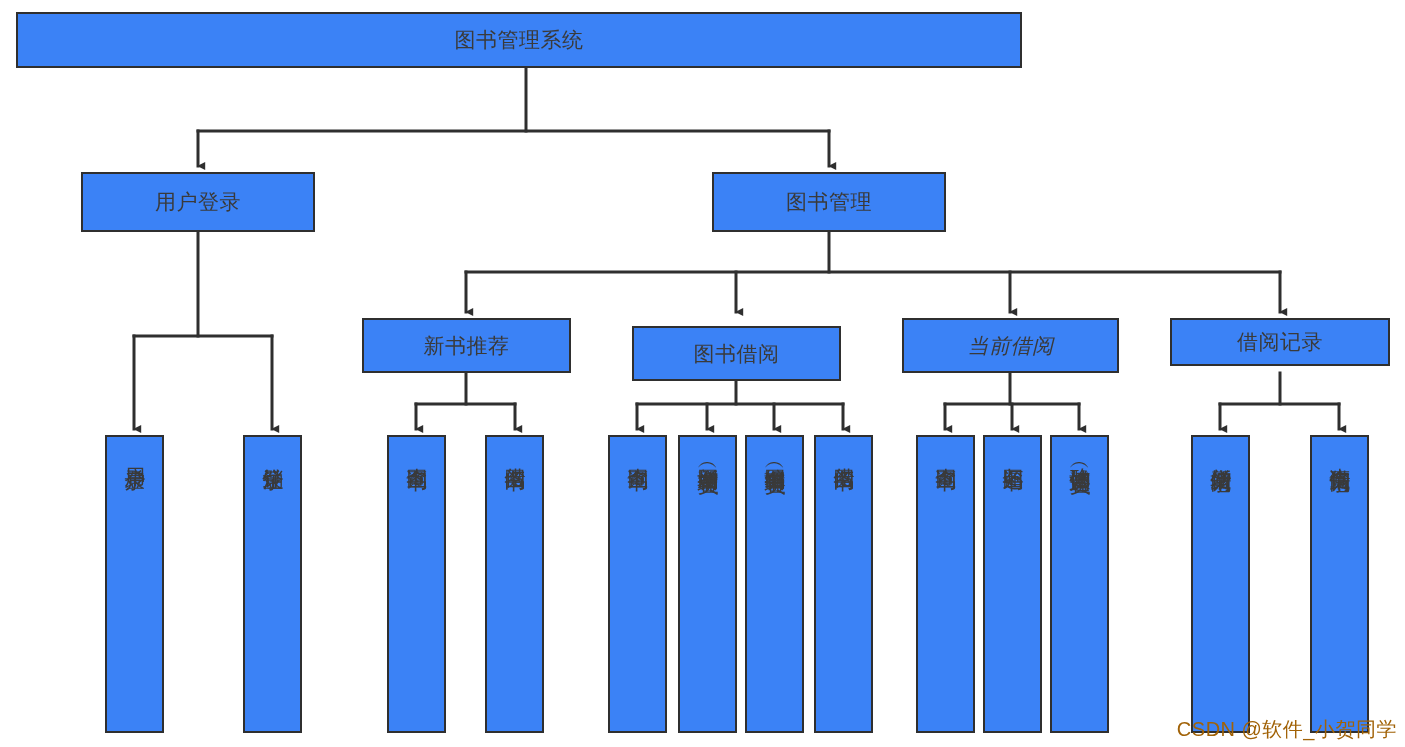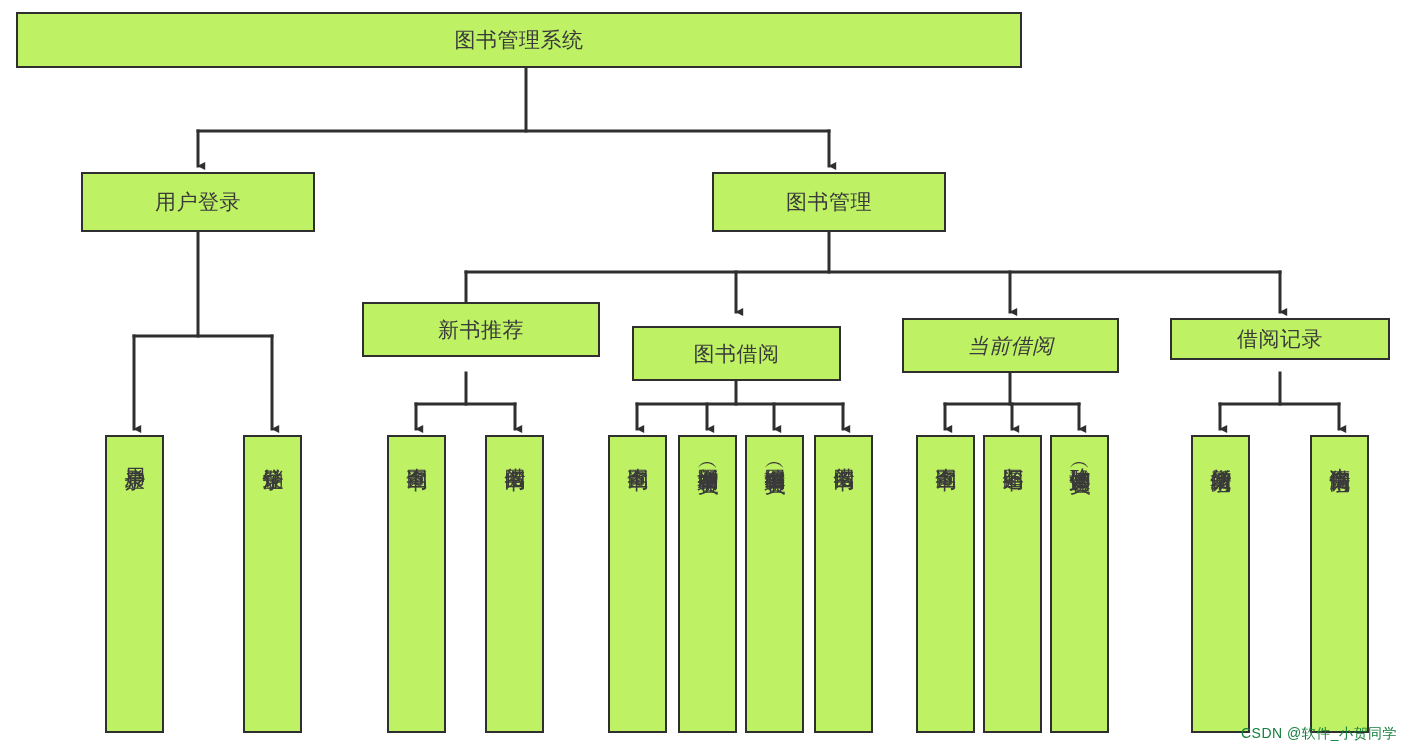--- a/index.html
+++ b/index.html
@@ -21,21 +21,21 @@
     position: absolute;
     left: 0;
     top: 0;
     width: 1405px;
     height: 747px;
     pointer-events: none;
   }
   .node-box {
     position: absolute;
     box-sizing: border-box;
-    background: #bef264;
+    background: #3b82f6;
     border: 2px solid #2f2f2f;
     display: flex;
     align-items: center;
     justify-content: center;
     color: #3a3a3a;
   }
   .node-box.horizontal .node-label {
     writing-mode: horizontal-tb;
     font-size: 21px;
     letter-spacing: 0.5px;
@@ -52,22 +52,22 @@
     text-orientation: upright;
     font-size: 21px;
     line-height: 1.38;
     letter-spacing: 1px;
     white-space: nowrap;
   }
   .watermark {
     position: absolute;
     right: 8px;
     bottom: 4px;
-    font-size: 14px;
-    color: #15803d;
+    font-size: 20px;
+    color: #a16207;
     letter-spacing: 0.5px;
     white-space: nowrap;
   }
 </style>
 </head>
 <body>
 
 <div id="diagram-canvas">
 
   <svg class="connector-layer" viewBox="0 0 1405 747" xmlns="http://www.w3.org/2000/svg">
@@ -128,30 +128,30 @@
     <span class="node-label">图书管理系统</span>
   </div>
 
   <div class="node-box horizontal" style="left: 81px; top: 172px; width: 234px; height: 60px;">
     <span class="node-label">用户登录</span>
   </div>
   <div class="node-box horizontal" style="left: 712px; top: 172px; width: 234px; height: 60px; text-align: center;">
     <span class="node-label">图书管理</span>
   </div>
 
-  <div class="node-box horizontal" style="left: 362px; top: 302px; width: 238px; height: 55px;">
+  <div class="node-box horizontal" style="left: 362px; top: 318px; width: 209px; height: 55px;">
     <span class="node-label">新书推荐</span>
   </div>
   <div class="node-box horizontal" style="left: 632px; top: 318px; width: 209px; height: 55px; margin-top: 8px;">
     <span class="node-label">图书借阅</span>
   </div>
   <div class="node-box horizontal" style="left: 902px; top: 318px; width: 217px; height: 55px; font-style: italic;">
     <span class="node-label">当前借阅</span>
   </div>
-  <div class="node-box horizontal" style="left: 1170px; top: 318px; width: 220px; height: 42px; justify-content: center;">
+  <div class="node-box horizontal" style="left: 1170px; top: 318px; width: 220px; height: 48px; justify-content: center;">
     <span class="node-label">借阅记录</span>
   </div>
 
   <div class="node-box vertical" style="left: 105px; top: 435px; width: 59px; height: 298px;">
     <span class="node-label">用户登录</span>
   </div>
   <div class="node-box vertical" style="left: 243px; top: 435px; width: 59px; height: 298px;">
     <span class="node-label">注销登录</span>
   </div>
   <div class="node-box vertical" style="left: 387px; top: 435px; width: 59px; height: 298px;">

